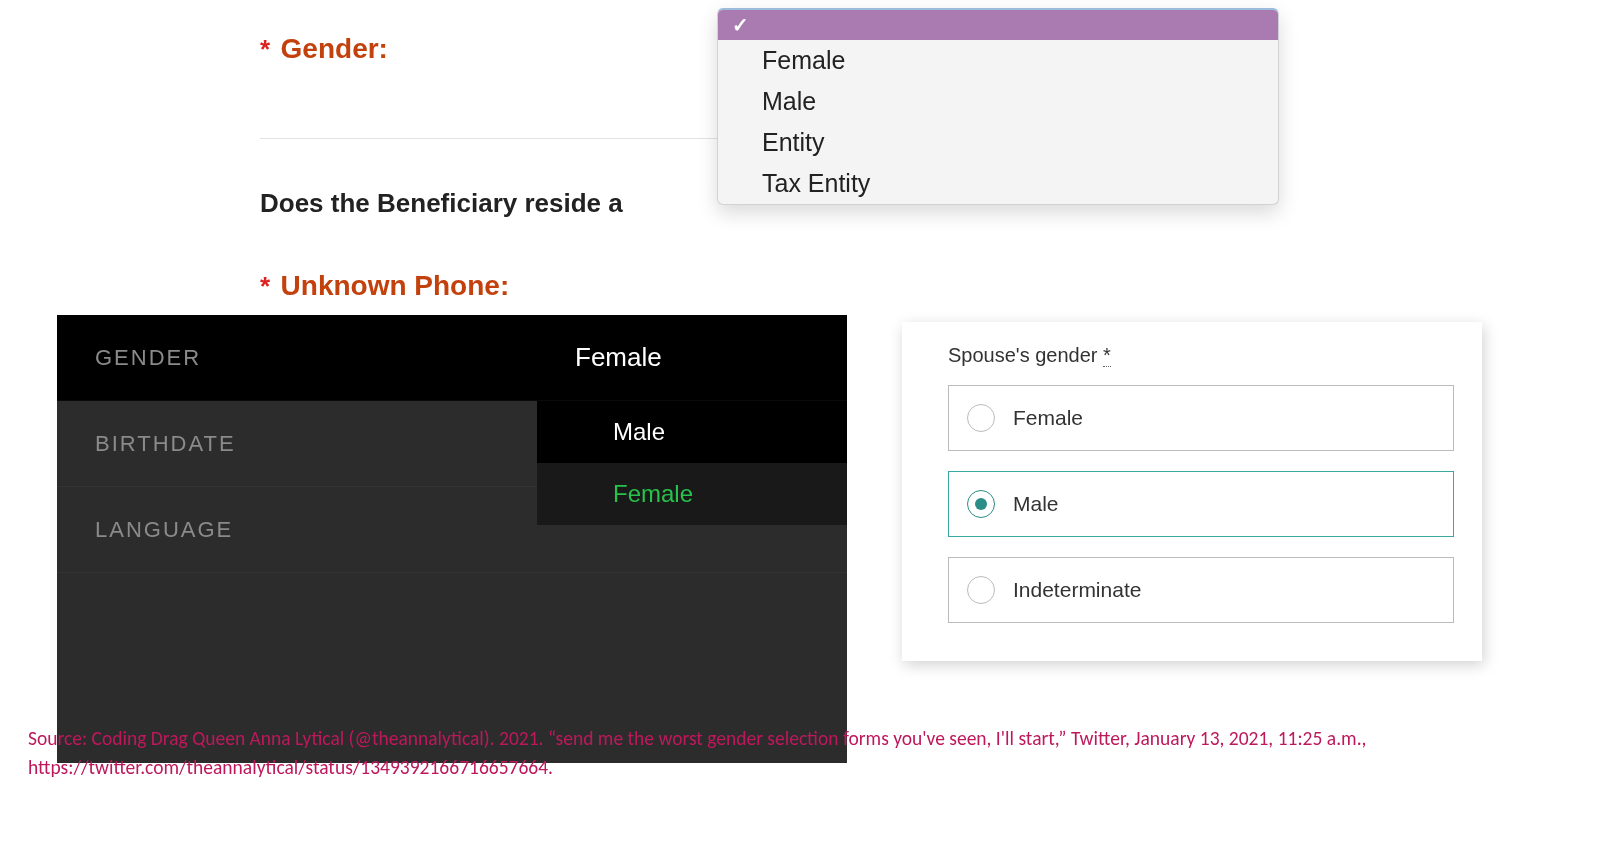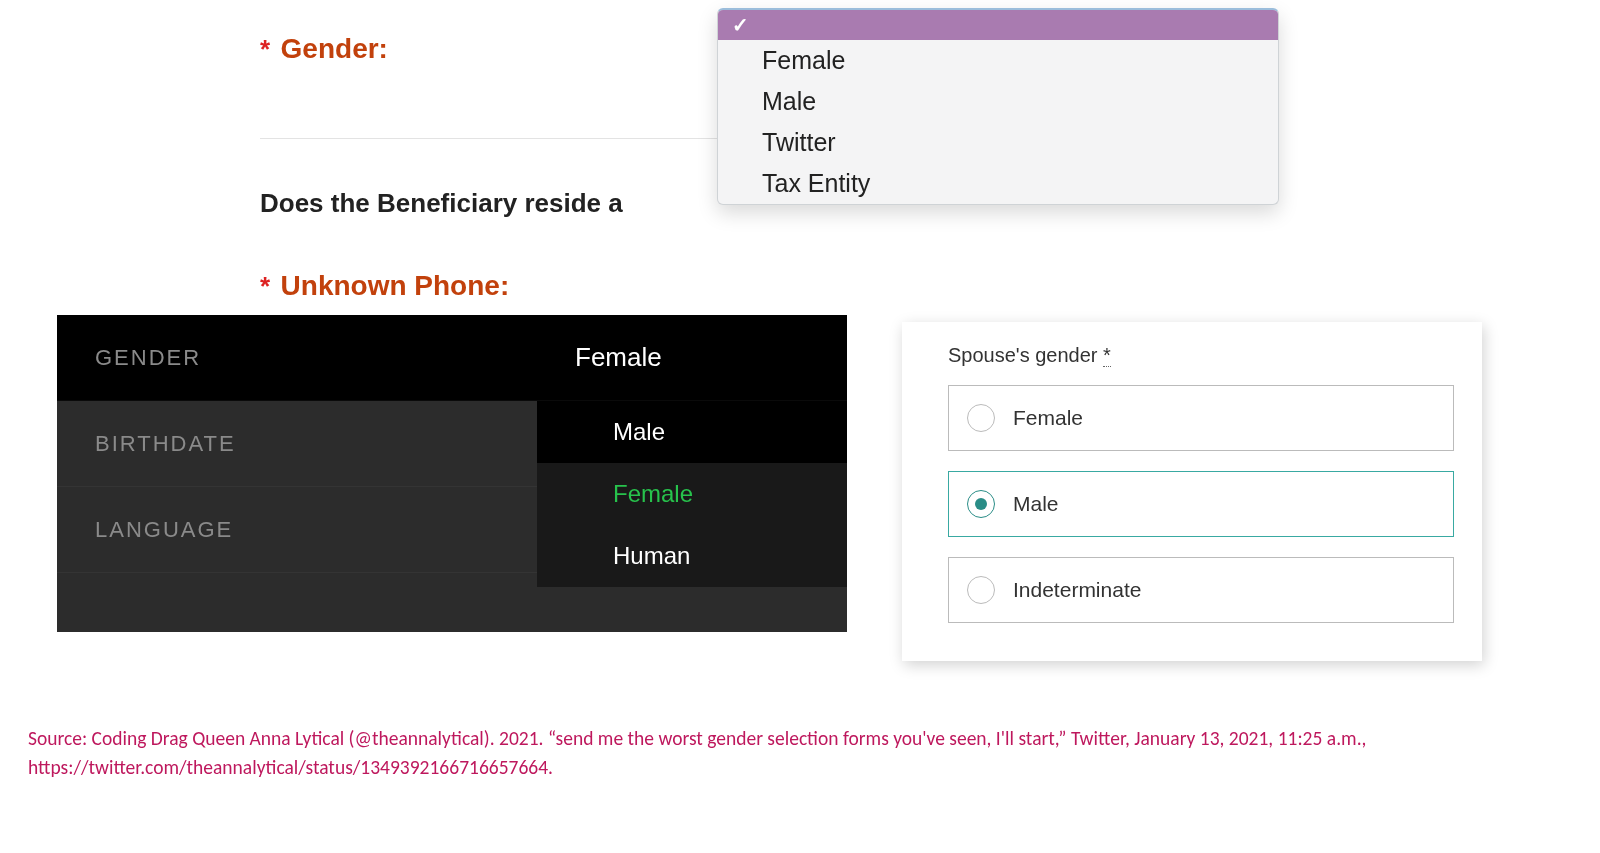--- a/index.html
+++ b/index.html
@@ -107,21 +107,21 @@
     height: 312px;
     overflow: hidden;
   }
 
   
   .panelB {
     position: absolute;
     left: 57px;
     top: 315px;
     width: 790px;
-    height: 317px;
+    height: 448px;
     background: #2c2c2c;
   }
   .panelB .row {
     display: flex;
     align-items: center;
     height: 86px;
     border-bottom: 1px solid rgba(255,255,255,0.04);
     box-sizing: border-box;
   }
   .panelB .rowkey {
@@ -248,21 +248,21 @@
         <span class="required-star">*</span>
         <span class="formlabel">Unknown Phone:</span>
       </div>
 
       <div class="macdrop">
         <div class="sel">
           <span>✓</span>
         </div>
         <div class="opt">Female</div>
         <div class="opt">Male</div>
-        <div class="opt">Twitter</div>
+        <div class="opt">Entity</div>
         <div class="opt">Tax Entity</div>
       </div>
 
     </div>
   </div>
 
   <div class="panelB">
     <div class="row active">
       <div class="rowkey">GENDER</div>
       <div class="rowval">Female</div>
@@ -272,21 +272,20 @@
       <div class="rowval"></div>
     </div>
     <div class="row">
       <div class="rowkey">LANGUAGE</div>
       <div class="rowval"></div>
     </div>
 
     <div class="submenu">
       <div class="subopt hover">Male</div>
       <div class="subopt green">Female</div>
-      <div class="subopt">Human</div>
     </div>
   </div>
 
   <div class="panelC">
     <div class="title">
       <span>Spouse's gender</span><span>&nbsp;</span><span class="ast">*</span>
     </div>
 
     <div class="radiobox">
       <div class="radiocircle"></div>

